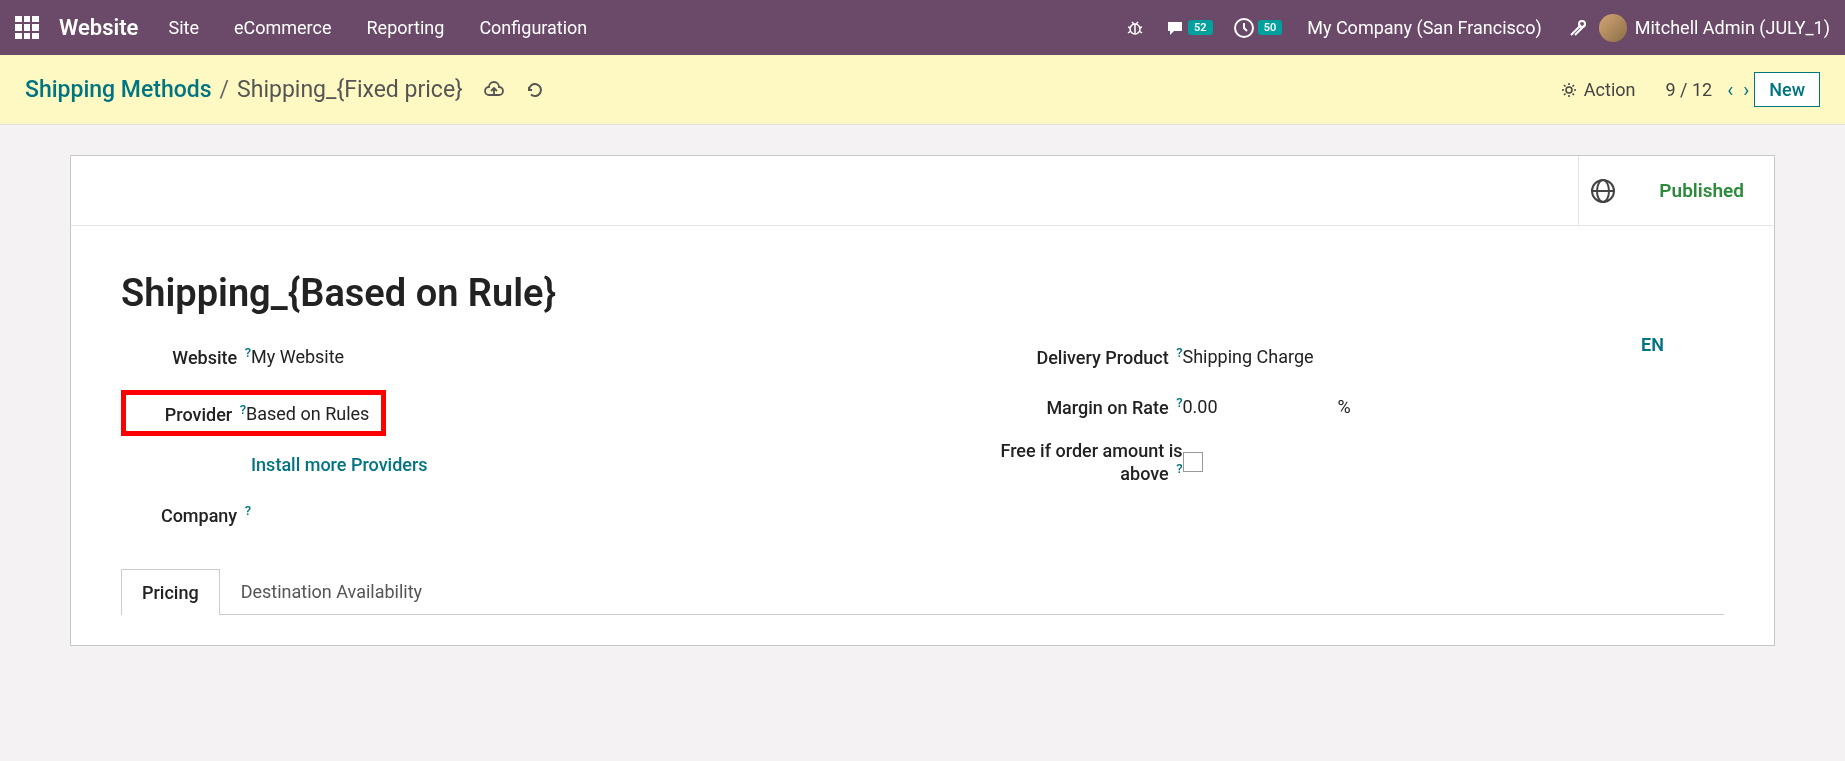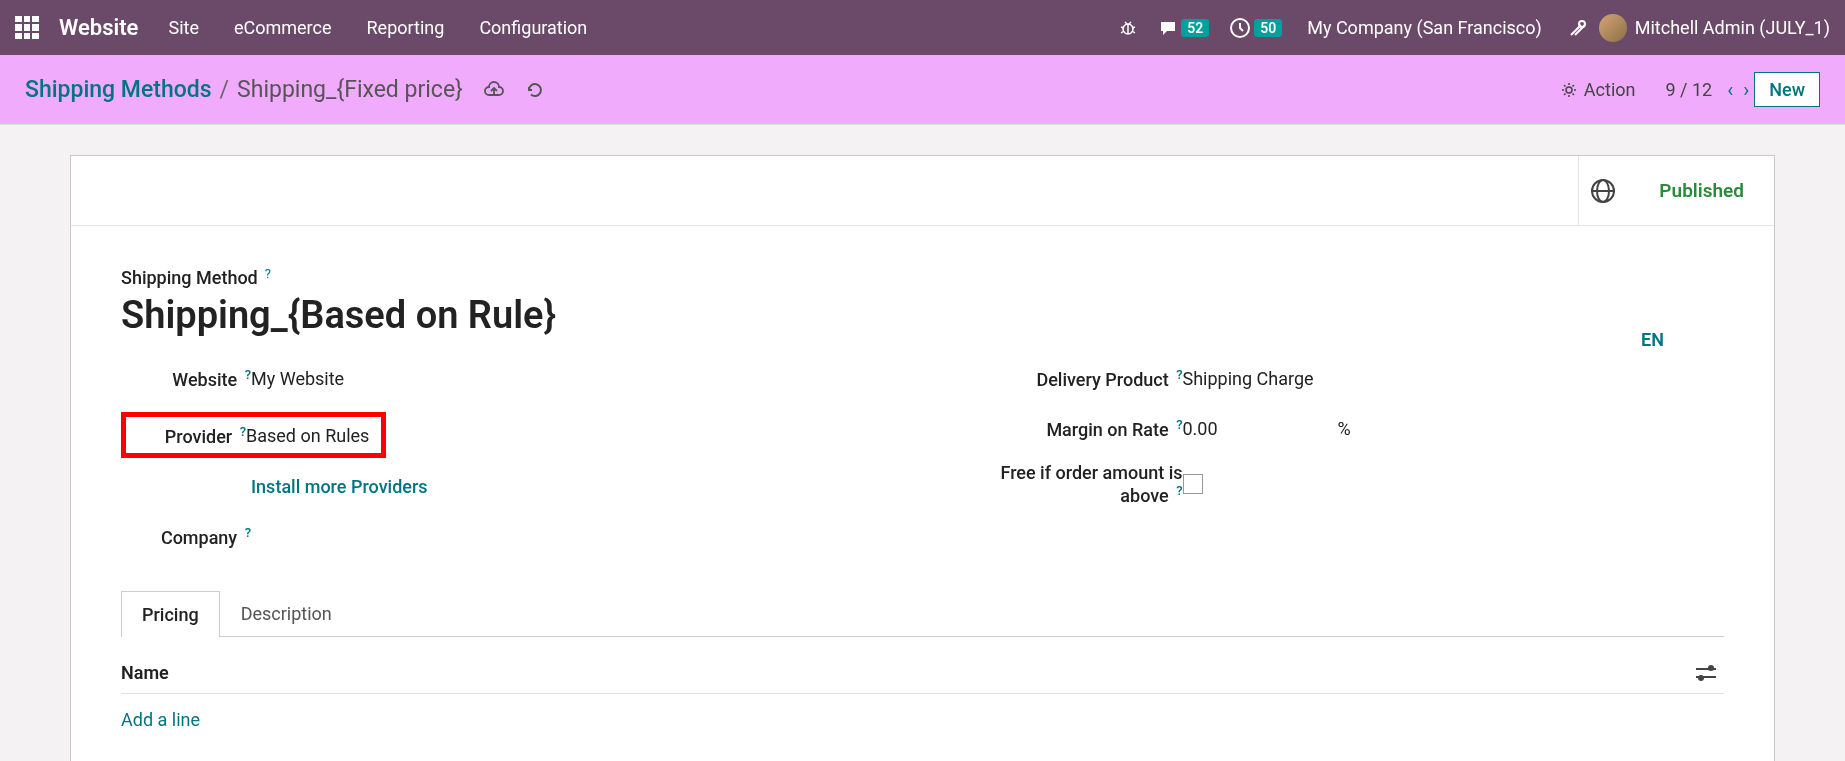--- a/index.html
+++ b/index.html
@@ -6,27 +6,27 @@
 body { background: #f5f2f3; width: 1845px; height: 761px; overflow: hidden; }
 
 
 .topnav { background: #6b4968; height: 55px; display: flex; align-items: center; padding: 0 15px; color: #fff; }
 .apps-icon { width: 24px; height: 24px; display: grid; grid-template-columns: repeat(3,1fr); grid-template-rows: repeat(3,1fr); gap: 2px; margin-right: 20px; cursor: pointer; }
 .apps-icon span { background: #fff; width: 100%; height: 100%; }
 .brand { font-size: 22px; font-weight: 600; margin-right: 30px; }
 .navlink { font-size: 18px; margin-right: 35px; cursor: pointer; }
 .navspacer { flex: 1; }
 .navicon { margin: 0 10px; cursor: pointer; display: flex; align-items: center; }
-.badge { background: #00a09d; color: #fff; font-size: 14px; font-weight: 600; padding: 1px 6px; border-radius: 3px; margin-left: 3px; }
+.badge { background: #00a09d; color: #fff; font-size: 11px; font-weight: 600; padding: 1px 6px; border-radius: 3px; margin-left: 3px; }
 .company { font-size: 18px; margin: 0 15px; }
 .avatar { width: 28px; height: 28px; border-radius: 50%; background: linear-gradient(135deg,#d4a574,#8b6f47); margin-right: 8px; }
 .user { font-size: 18px; }
 
 
-.controlbar { background: #f0abfc; height: 70px; display: flex; align-items: center; padding: 0 25px; border-bottom: 1px solid #e0e0e0; }
+.controlbar { background: #fef9c3; height: 70px; display: flex; align-items: center; padding: 0 25px; border-bottom: 1px solid #e0e0e0; }
 .breadcrumb-link { color: #007481; font-size: 23px; font-weight: 500; cursor: pointer; }
 .breadcrumb-sep { color: #666; font-size: 23px; margin: 0 8px; }
 .breadcrumb-current { color: #555; font-size: 23px; }
 .bc-icon { color: #555; margin-left: 20px; cursor: pointer; }
 .controlspacer { flex: 1; }
 .action-btn { color: #444; font-size: 18px; display: flex; align-items: center; cursor: pointer; margin-right: 30px; }
 .pager { color: #444; font-size: 18px; margin-right: 10px; }
 .pager-arrows { color: #007481; font-size: 20px; cursor: pointer; margin: 0 5px; }
 .new-btn { border: 1.5px solid #007481; color: #007481; font-size: 18px; font-weight: 500; padding: 6px 14px; background: #fff; cursor: pointer; }
 
@@ -169,24 +169,20 @@
 <div class="sheet-wrap">
   <div class="sheet">
     <div class="status-divider status-divider-short"></div>
     <div class="status-row">
       <div class="status-globe"></div>
       <span class="published">Published</span>
     </div>
 
     <div class="form-body">
       <div class="title-area">
-        <div>
-          <span class="field-label-top">Shipping Method</span>
-          <span class="help-q">?</span>
-        </div>
         <div class="title-input">Shipping_{Based on Rule}</div>
         <span class="lang-badge">EN</span>
       </div>
 
       <div class="two-col">
         <div class="col">
           <div class="field-row">
             <div class="field-label">
               <span>Website</span>
               <span class="help-q">?</span>
@@ -241,29 +237,18 @@
               <span>Free if order amount is above</span>
               <span class="help-q">?</span>
             </div>
             <div class="checkbox"></div>
           </div>
         </div>
       </div>
 
       <div class="tabs">
         <div class="tab active">Pricing</div>
-        <div class="tab">Description</div>
+        <div class="tab">Destination Availability</div>
       </div>
 
-      <div class="tab-content">
-        <div class="table-header">
-          <span class="th">Name</span>
-          <span class="th-spacer"></span>
-          <div class="settings-icon">
-              <span class="dot1"></span>
-              <span class="dot2"></span>
-            </div>
-        </div>
-        <div class="add-line">Add a line</div>
-      </div>
     </div>
   </div>
 </div>
 
 </body></html>

